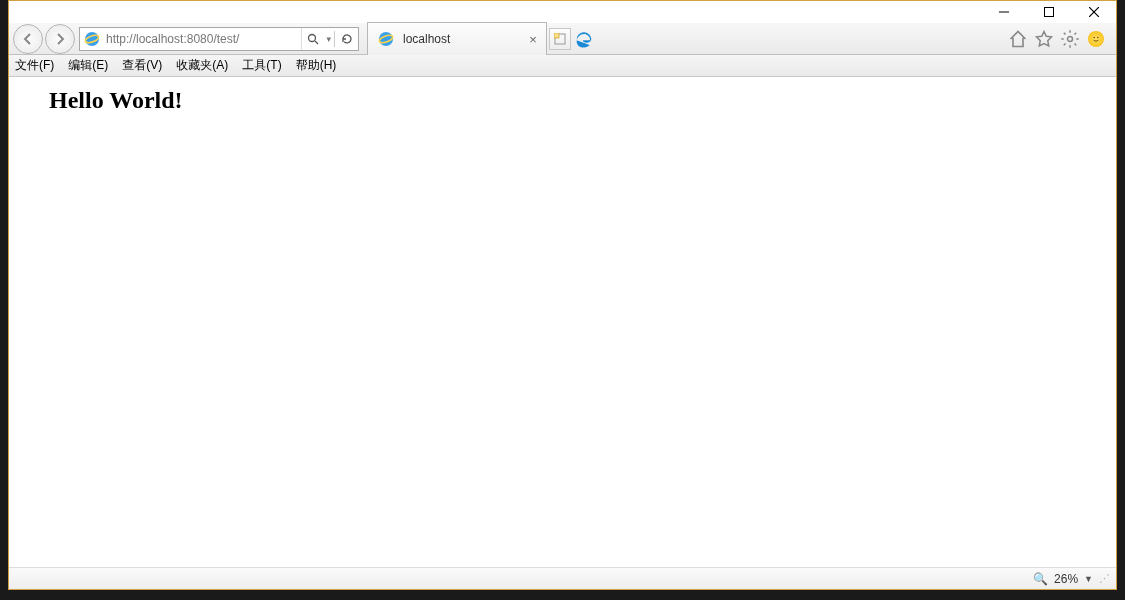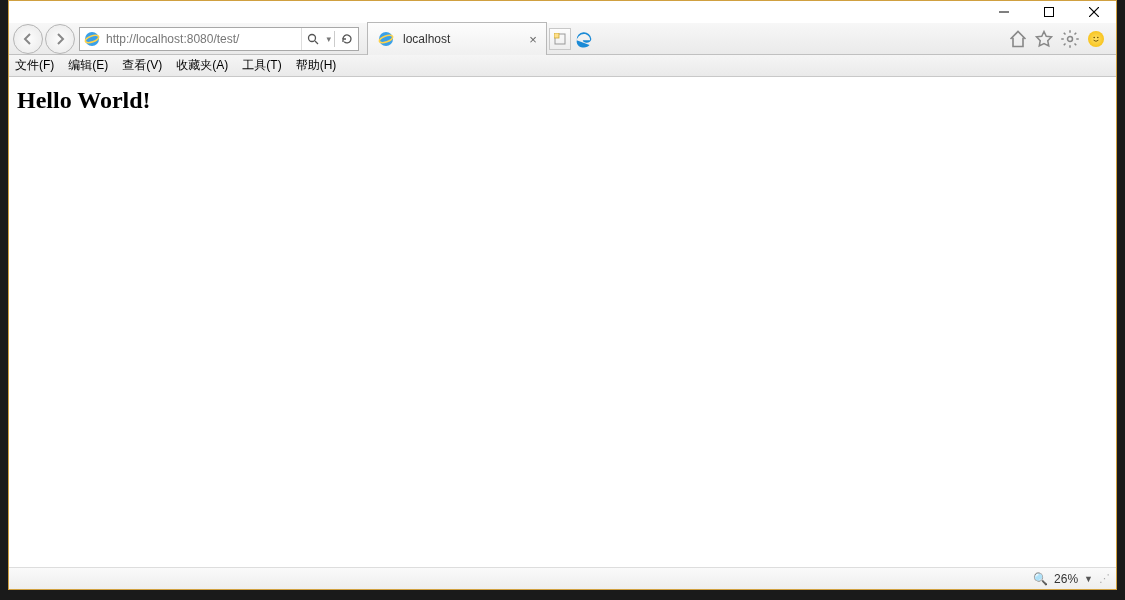--- a/index.html
+++ b/index.html
@@ -166,20 +166,21 @@
     .menu-item {
       font-size: 12px;
       color: #000;
       cursor: pointer;
     }
     .content {
       flex: 1;
       background: #fff;
       padding: 10px 8px;
       overflow: auto;
+      margin-left: 32px;
     }
     .content h2 {
       font-family: "Times New Roman", serif;
       font-size: 24px;
       font-weight: bold;
       color: #000;
     }
     .statusbar {
       height: 22px;
       border-top: 1px solid #ddd;

